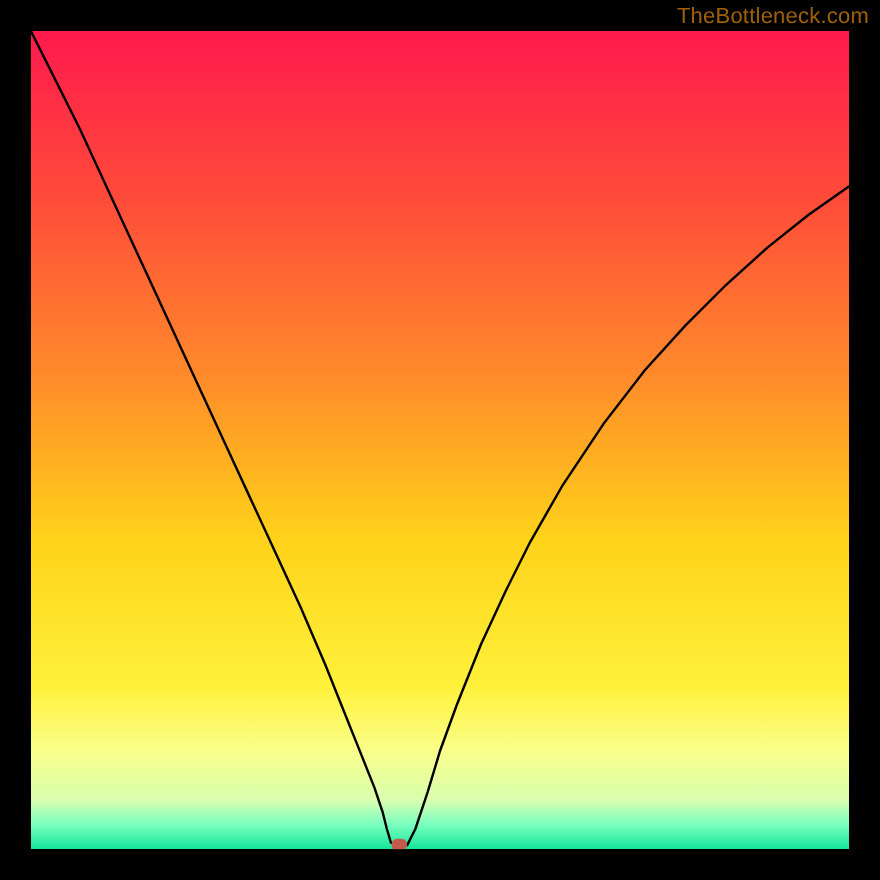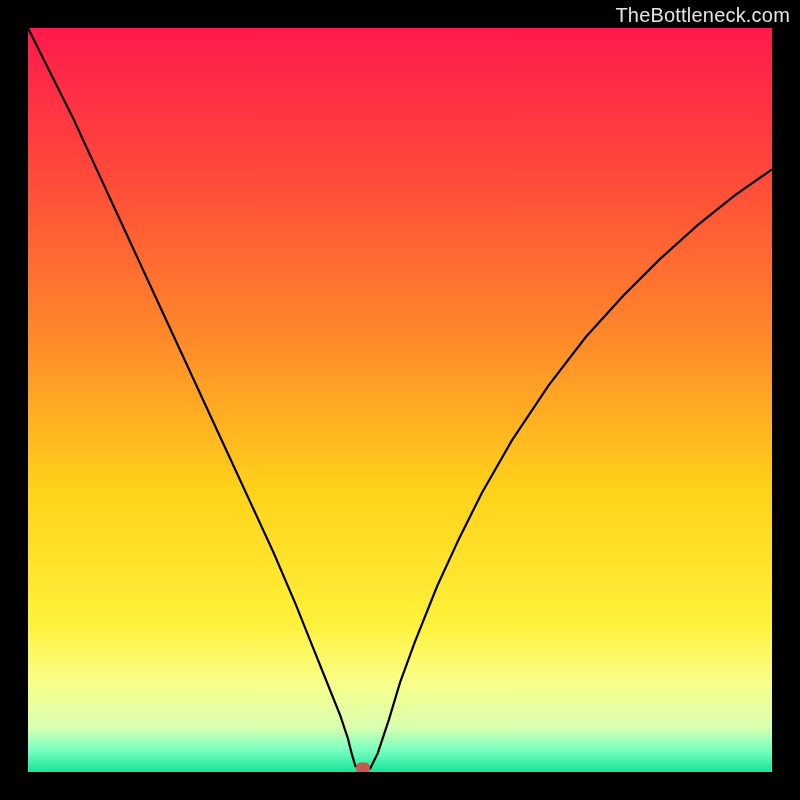--- a/index.html
+++ b/index.html
@@ -16,21 +16,21 @@
     top: 0;
     left: 0;
     width: 800px;
     height: 800px;
     background: #000;
   }
   .watermark {
     position: absolute;
     top: 4px;
     right: 10px;
-    color: #e5e5e5;
+    color: #a16207;
     font-size: 20px;
     font-weight: 500;
     letter-spacing: 0.2px;
     z-index: 10;
     text-align: right;
   }
   .plot-area {
     position: absolute;
     left: 28px;
     top: 28px;

